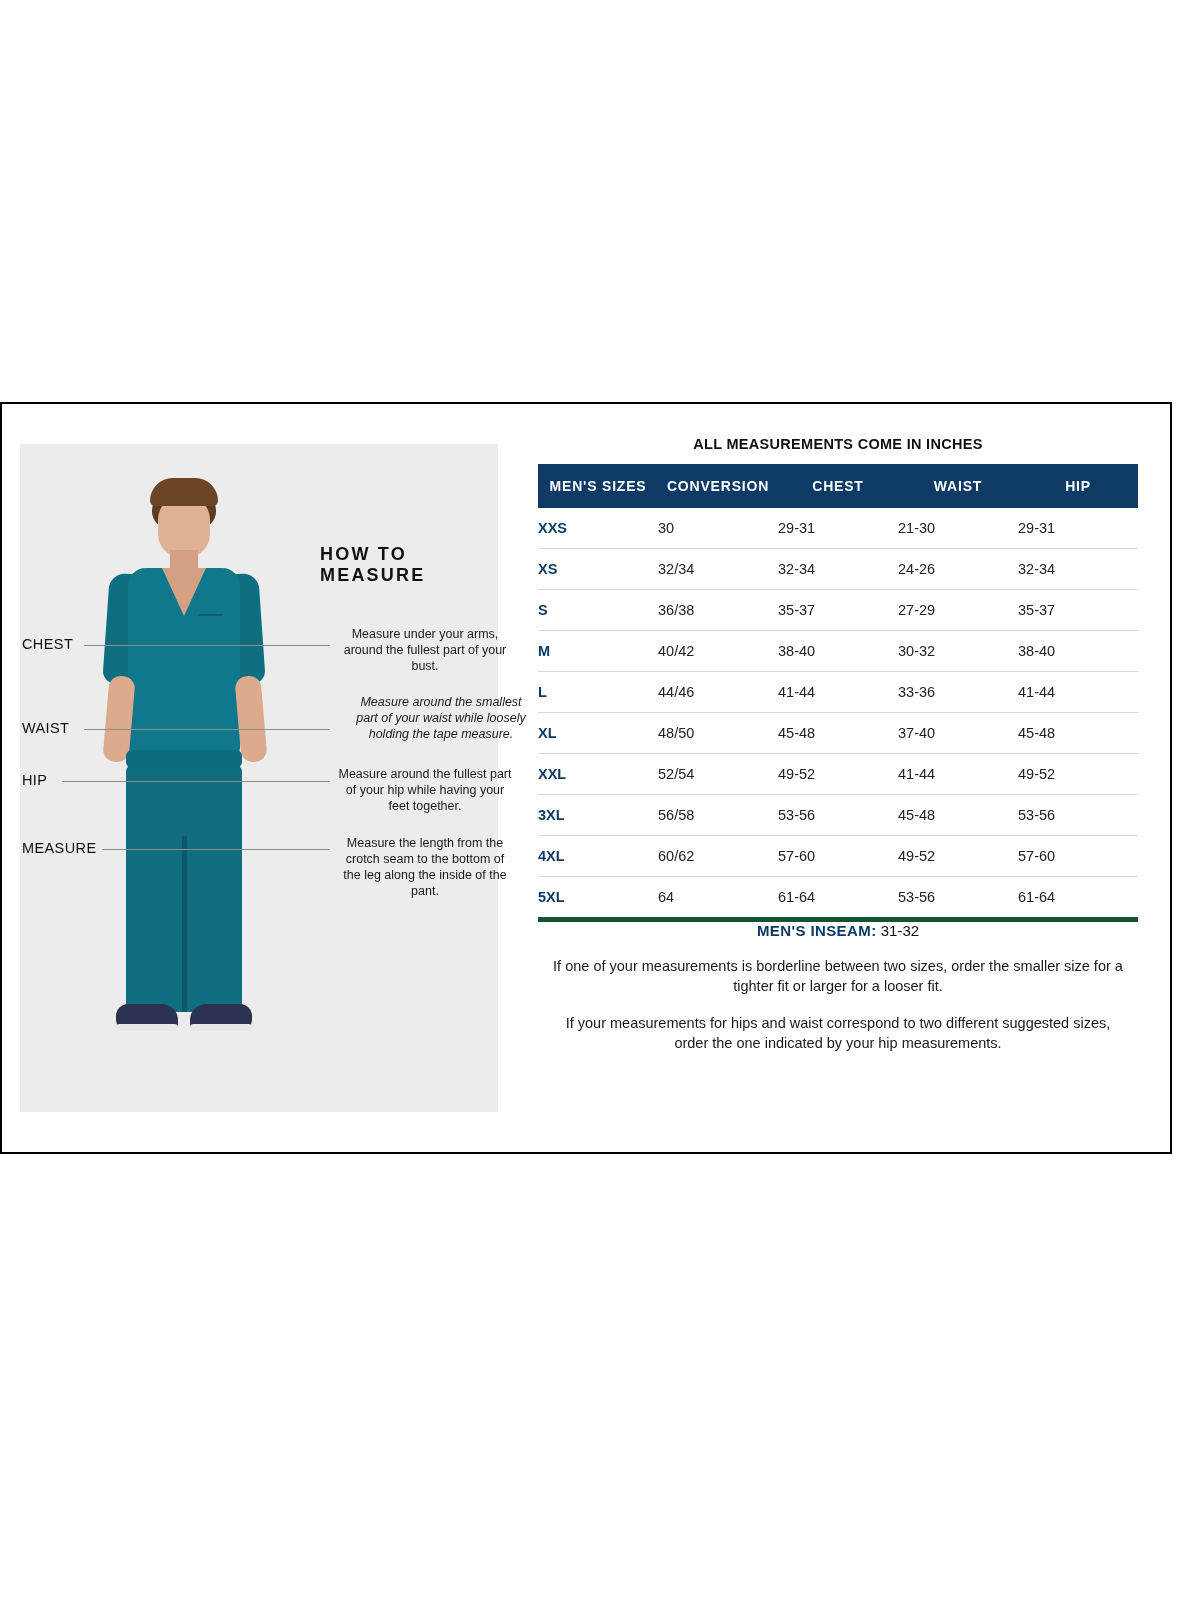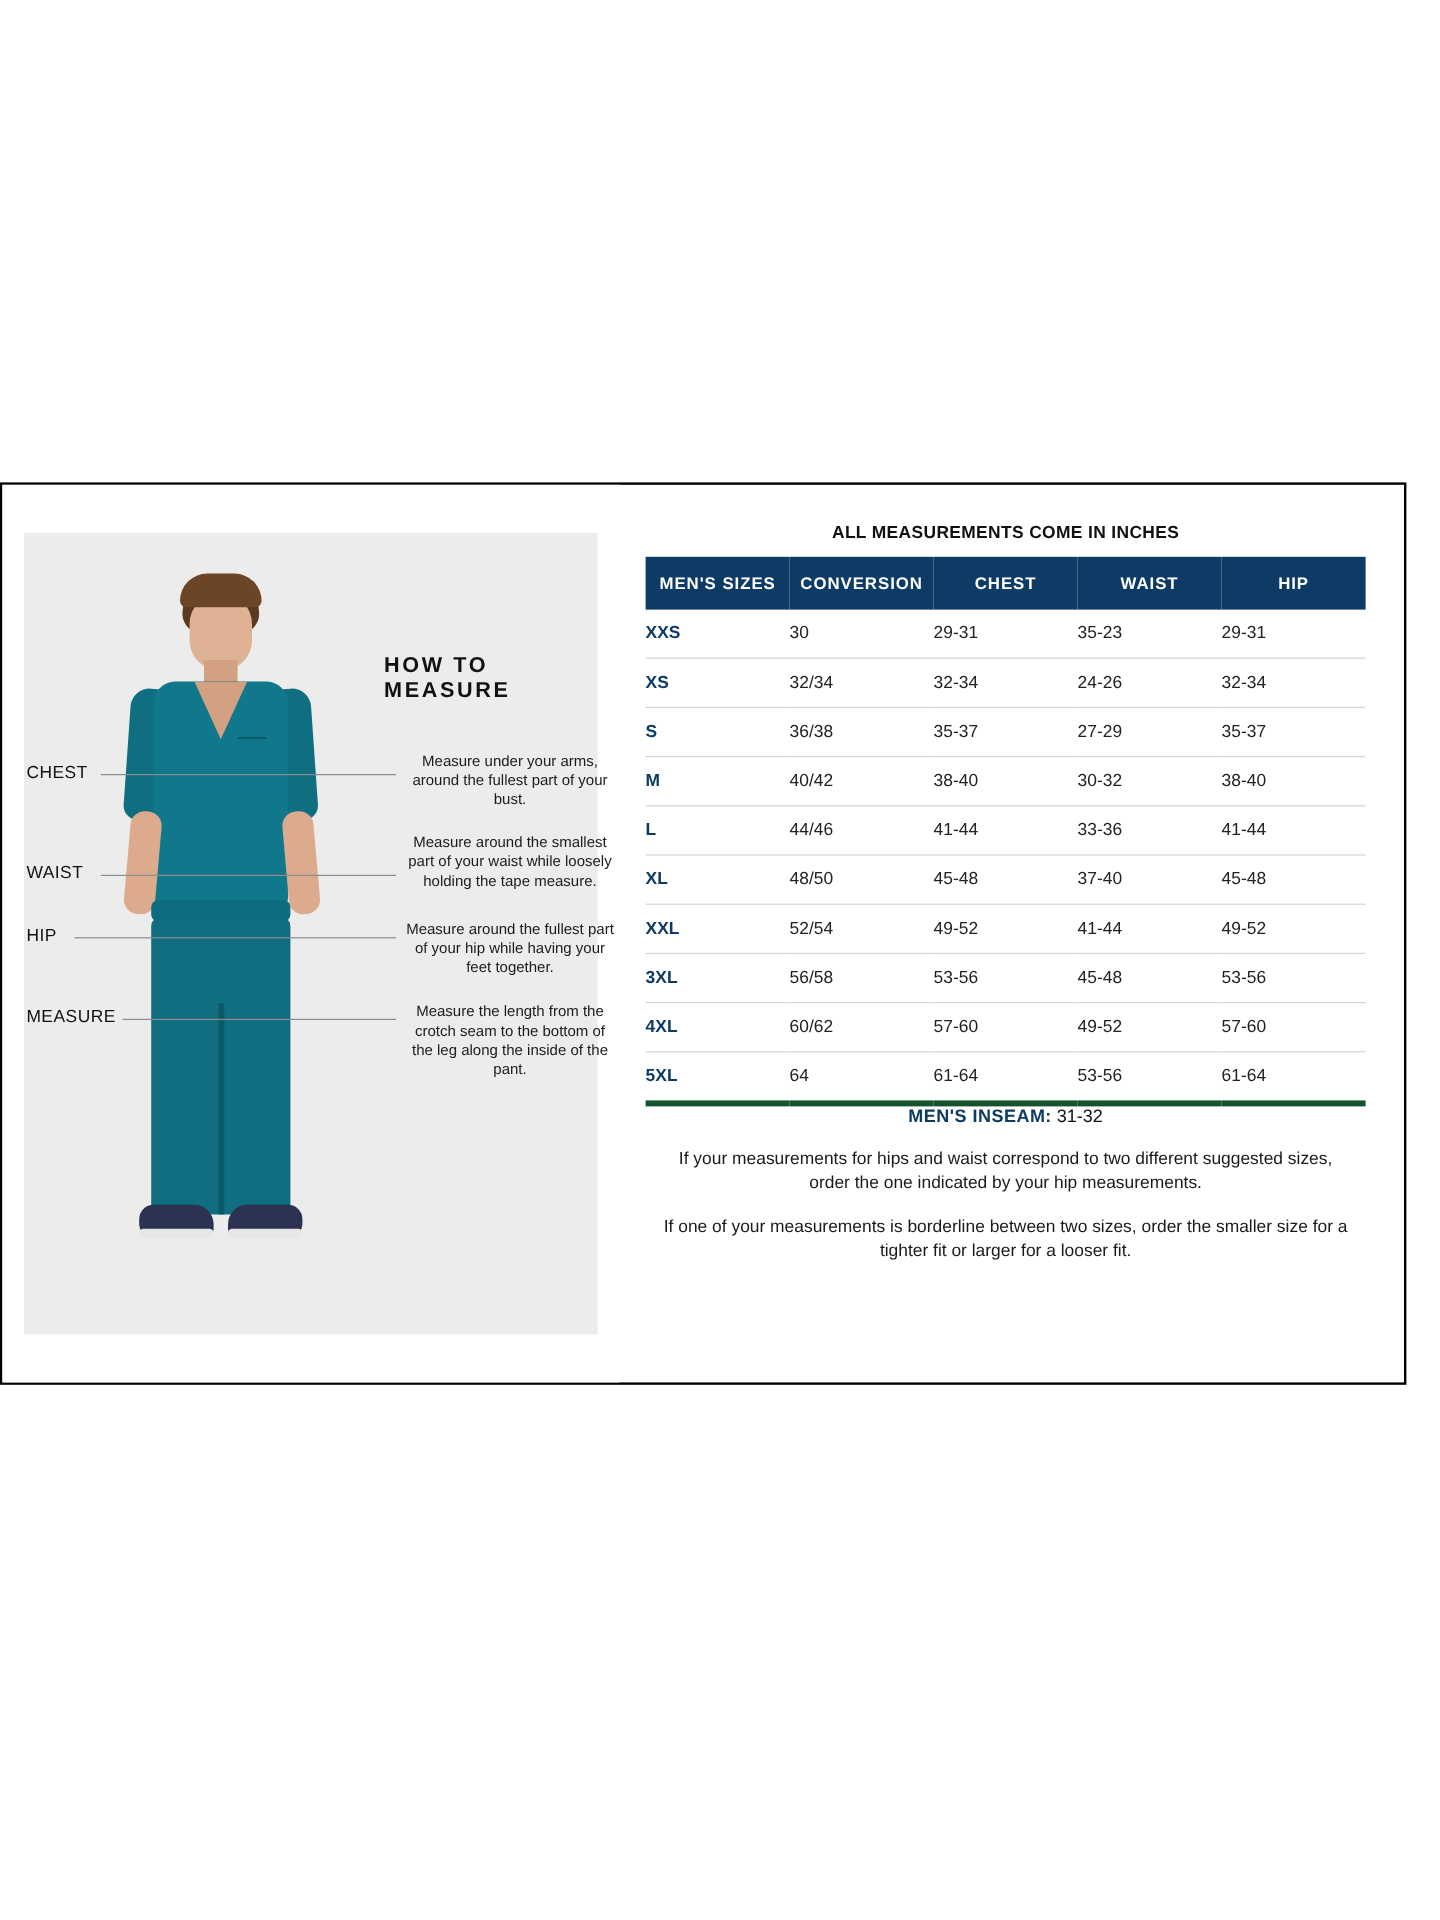--- a/index.html
+++ b/index.html
@@ -62,21 +62,21 @@
 
   .measure-note {
     position: absolute;
     width: 178px;
     font-size: 12.5px;
     line-height: 1.28;
     color: #1b1b1b;
     text-align: center;
   }
   .note-chest  { left: 334px; top: 222px; }
-  .note-waist  { left: 334px; top: 290px; }
+  .note-waist  { left: 350px; top: 290px; font-style: italic; }
   .note-hip    { left: 334px; top: 362px; }
   .note-inseam { left: 334px; top: 431px; }
 
   .body-label {
     position: absolute;
     font-size: 14.5px;
     letter-spacing: 0.4px;
     color: #111111;
   }
   .lbl-chest  { left: 20px;  top: 232px; }
@@ -306,21 +306,21 @@
           <th>CHEST</th>
           <th>WAIST</th>
           <th>HIP</th>
         </tr>
       </thead>
       <tbody>
         <tr>
           <td class="size-col">XXS</td>
           <td>30</td>
           <td>29-31</td>
-          <td>35-23</td>
+          <td>21-30</td>
           <td>29-31</td>
         </tr>
         <tr>
           <td class="size-col">XS</td>
           <td>32/34</td>
           <td>32-34</td>
           <td>24-26</td>
           <td>32-34</td>
         </tr>
         <tr>
@@ -380,17 +380,17 @@
           <td>61-64</td>
         </tr>
       </tbody>
     </table>
 
     <div class="inseam-line">
       <span class="strong">MEN'S INSEAM:</span>
       <span>31-32</span>
     </div>
 
+    <div class="note-p">If one of your measurements is borderline between two sizes, order the smaller size for a tighter fit or larger for a looser fit.</div>
     <div class="note-p">If your measurements for hips and waist correspond to two different suggested sizes, order the one indicated by your hip measurements.</div>
-    <div class="note-p">If one of your measurements is borderline between two sizes, order the smaller size for a tighter fit or larger for a looser fit.</div>
   </div>
 
 </div>
 
 </body></html>

